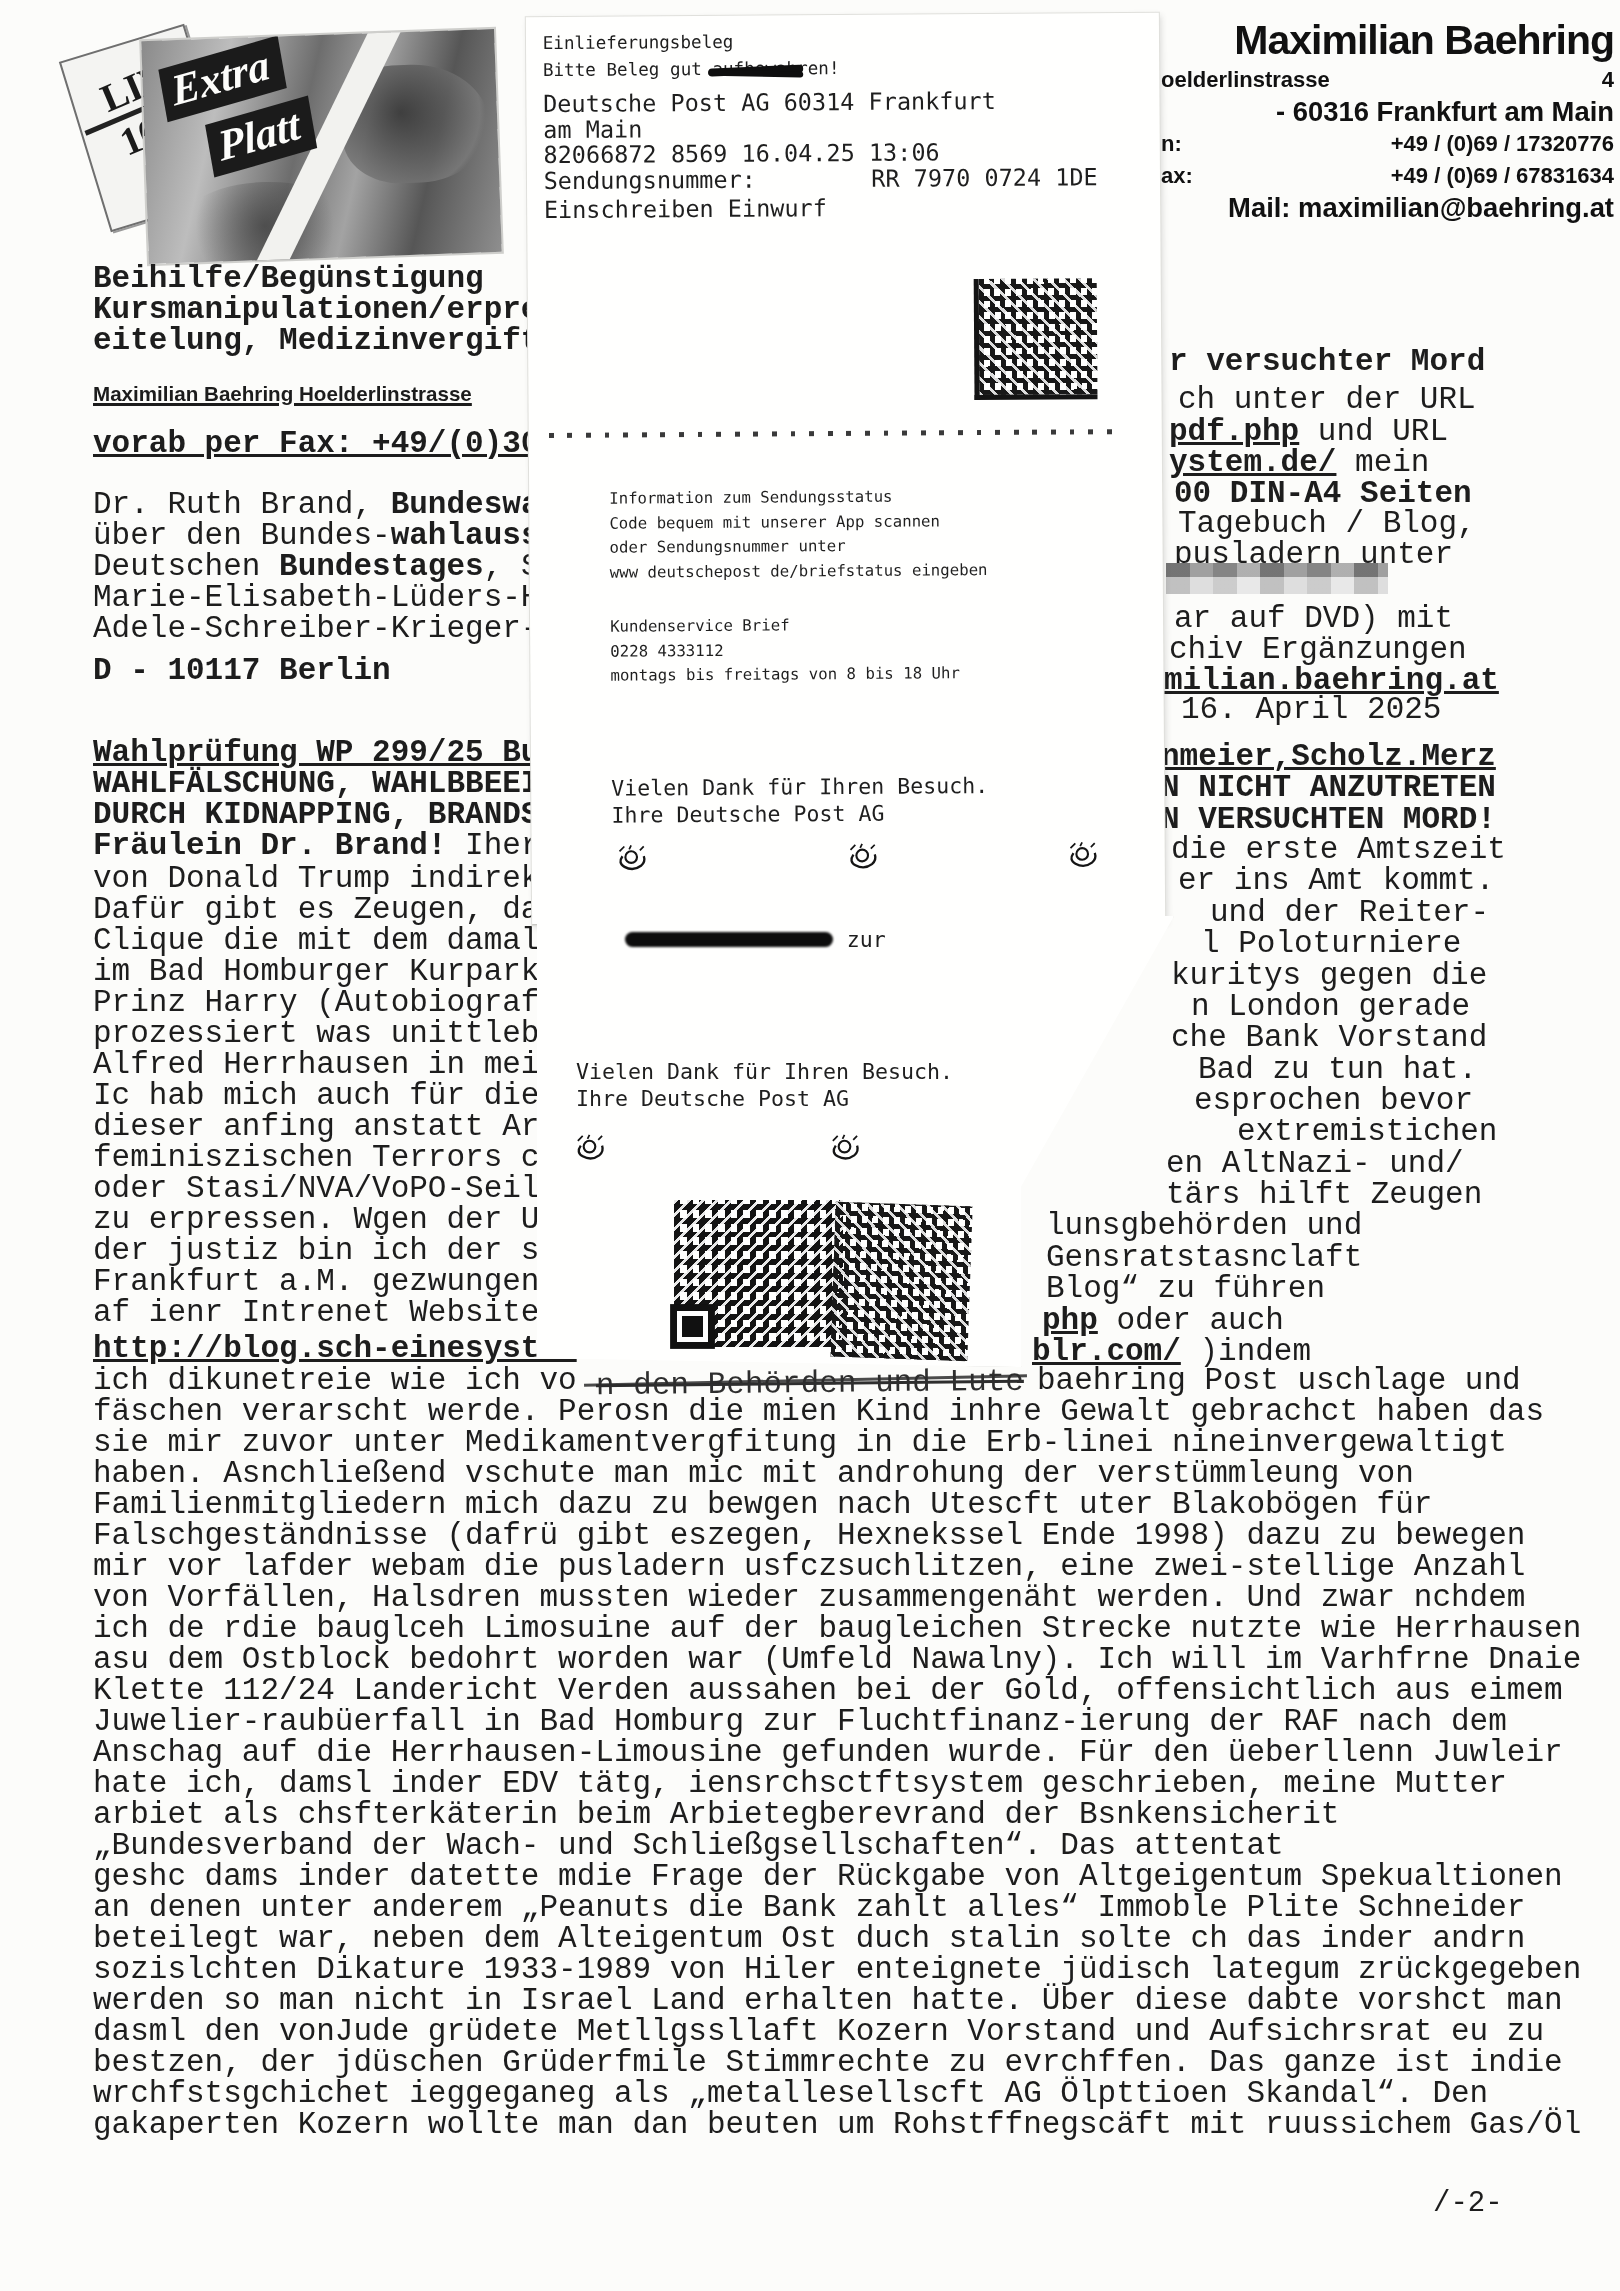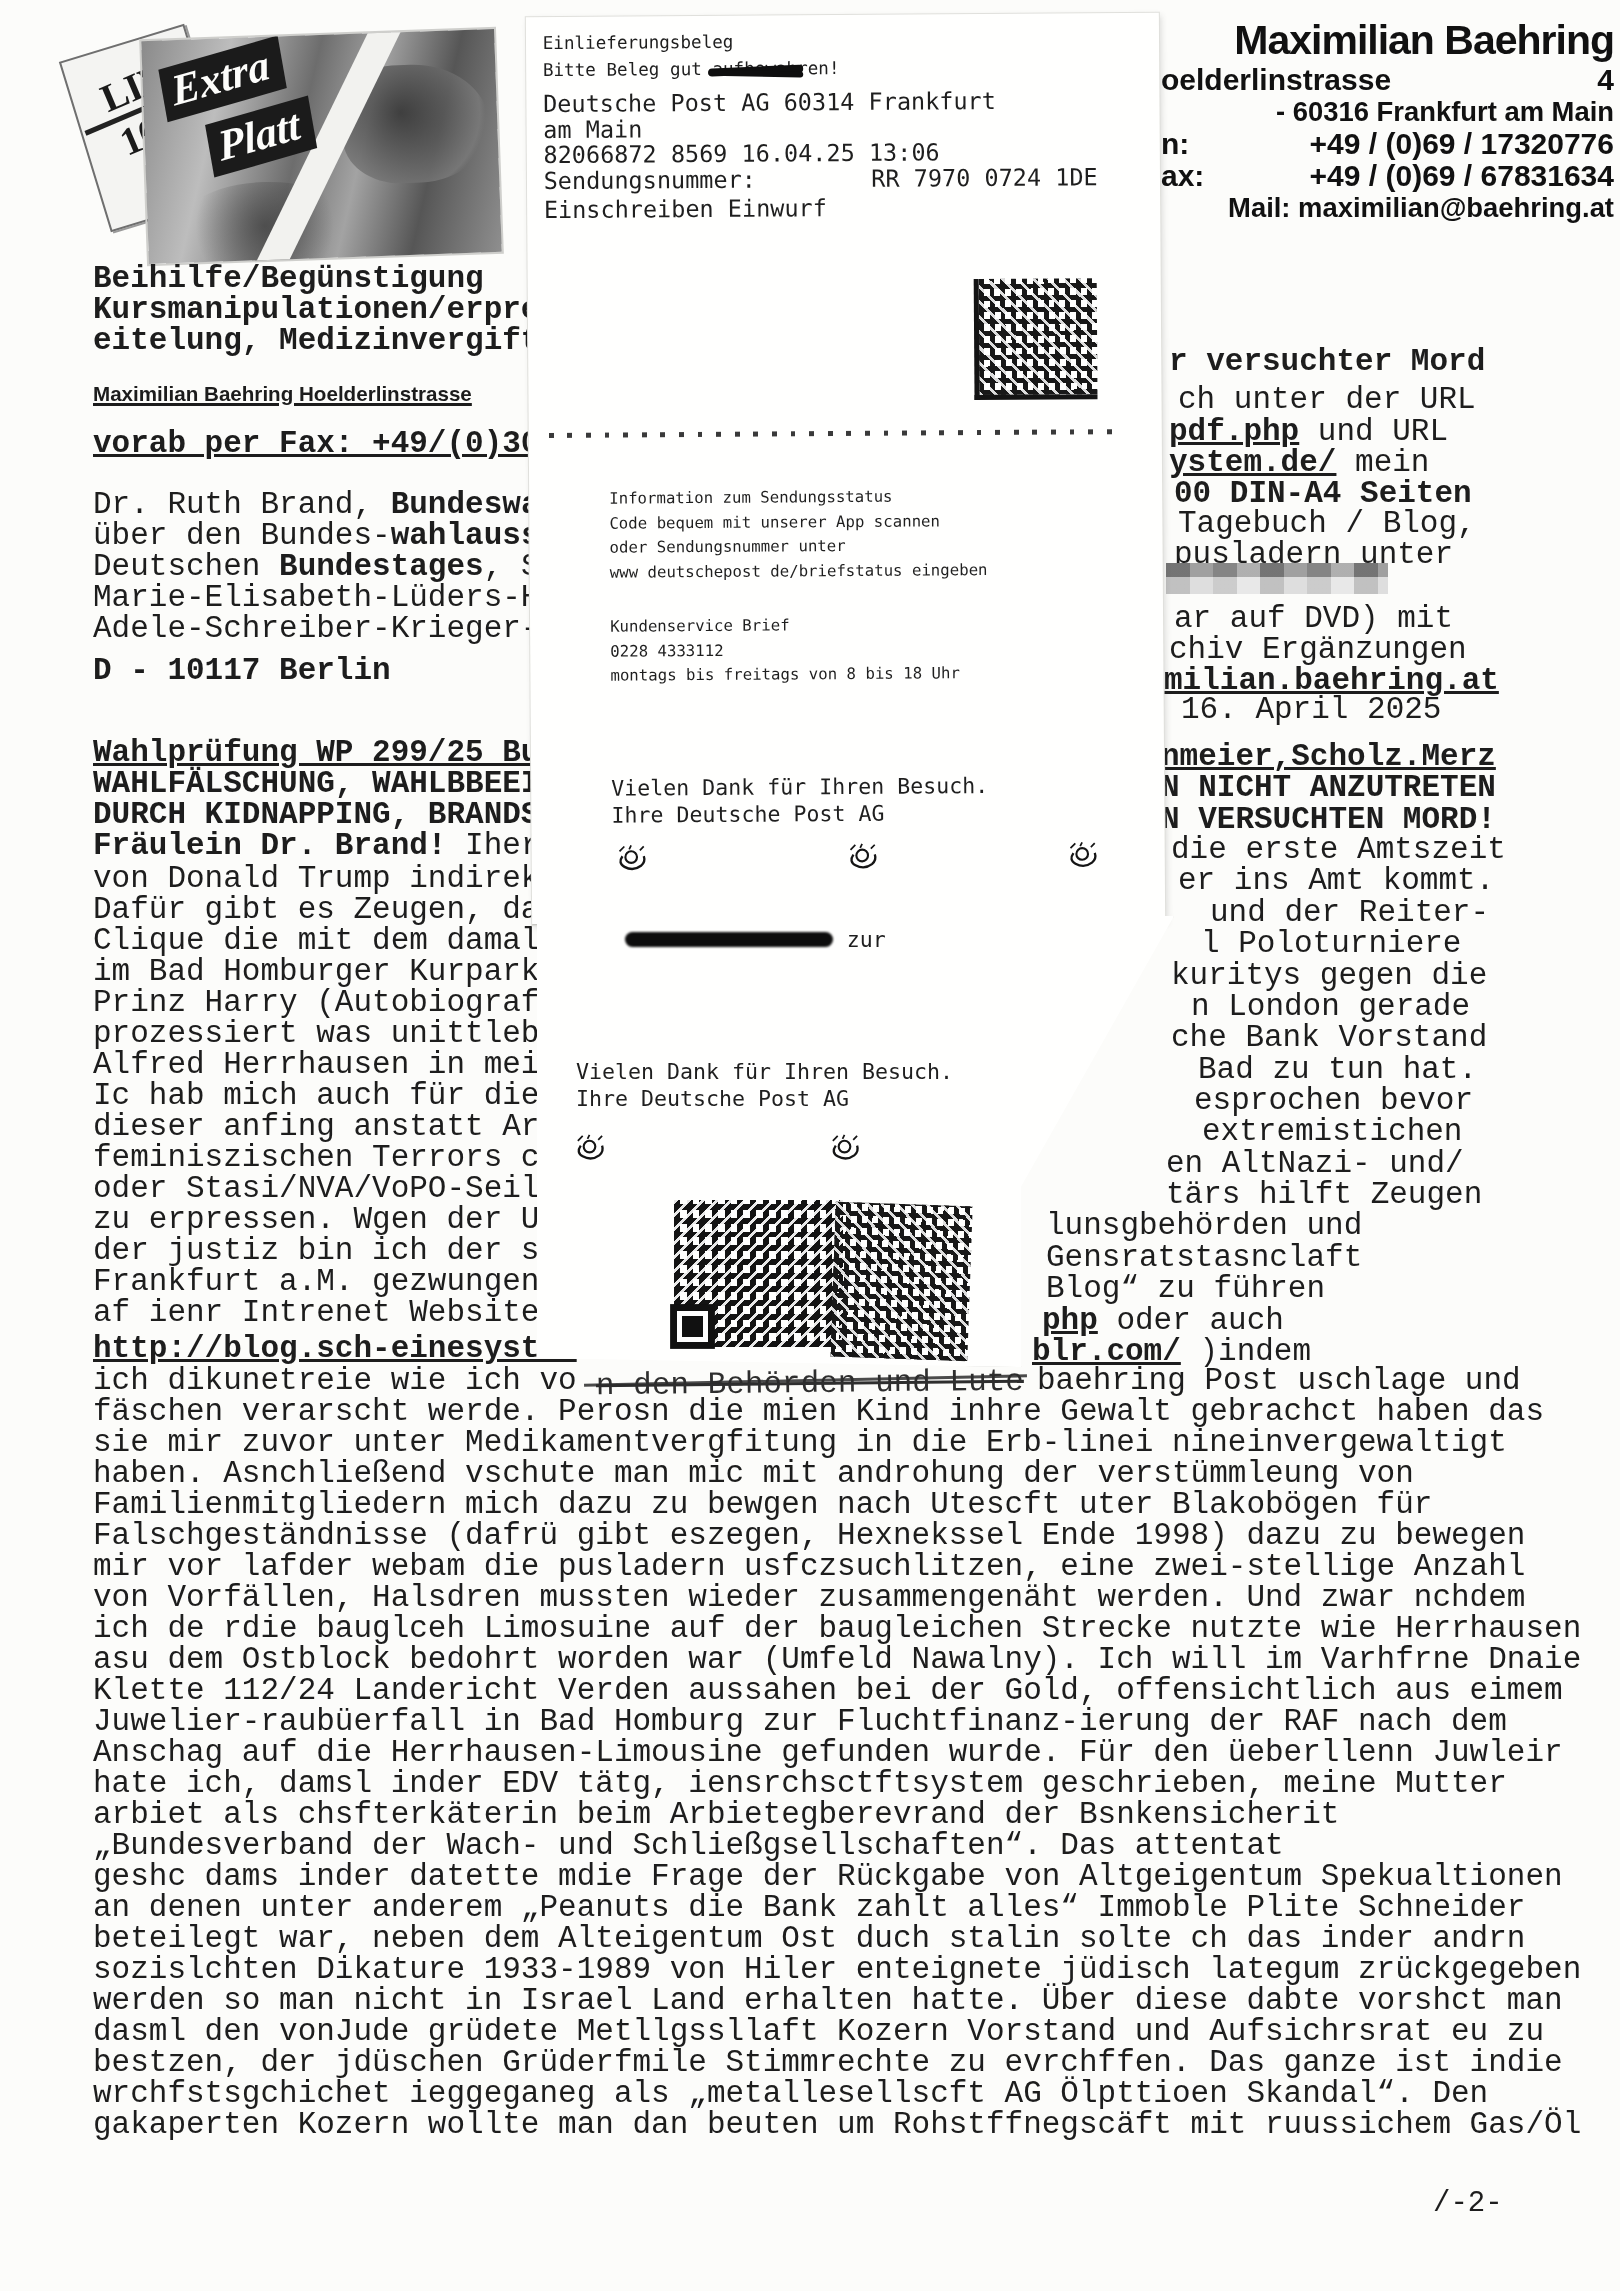--- a/index.html
+++ b/index.html
@@ -7,21 +7,21 @@
         font-family:"Liberation Mono",monospace;color:#1c1c1c;}
   .abs{position:absolute;}
   .mono{font-family:"Liberation Mono","DejaVu Sans Mono",monospace;font-size:31px;line-height:31px;color:#1d1d1d;}
   .sans{font-family:"Liberation Sans","DejaVu Sans",sans-serif;}
   .b{font-weight:bold;}
   .u{text-decoration:underline;text-decoration-thickness:2.9px;}
   .pre{white-space:pre-line;}
   
   .lh{left:1161px;top:17.6px;width:453px;text-align:right;color:#111;}
   .lh-name{font-size:41px;font-weight:bold;line-height:45px;letter-spacing:-1px;}
-  .lh-row{display:flex;justify-content:space-between;font-size:30px;font-weight:bold;line-height:30px;margin-top:2px;}
+  .lh-row{display:flex;justify-content:space-between;font-size:22px;font-weight:bold;line-height:30px;margin-top:2px;}
   .lh-line{font-size:27.4px;font-weight:bold;line-height:30px;margin-top:2px;}
   
   .collage{left:76px;top:25.5px;width:431px;height:245px;}
   .clipA{position:absolute;left:5.9px;top:13.7px;width:127px;height:174px;background:#f4f4f2;
          border:2.9px solid #6f6f6f;transform:rotate(-17deg);box-shadow:2px 2px 0 #999;overflow:hidden;}
   .clipA-t1,.clipA-t2{font-family:"Liberation Serif",serif;font-weight:900;font-size:39px;line-height:43px;
          color:#1a1a1a;text-align:center;transform:rotate(-6deg);}
   .clipA-t1{margin-top:21.6px;border-bottom:5.9px solid #222;}
   .clipB{position:absolute;left:69px;top:9.8px;width:353px;height:223px;transform:rotate(-2deg);
          background:linear-gradient(105deg,#8a8a8a,#bdbdbd 22%,#6d6d6d 44%,#a3a3a3 60%,#565656 78%,#8f8f8f);
@@ -181,21 +181,21 @@
   <div class="rf b" style="top:804px;left:1161px;"><span class="lnk"></span><span>N VERSUCHTEN MORD!</span></div>
   <div class="rf" style="top:834px;left:1171px;"><span class="lnk"></span><span>die erste Amtszeit</span></div>
   <div class="rf" style="top:865px;left:1178px;"><span class="lnk"></span><span>er ins Amt kommt.</span></div>
   <div class="rf" style="top:897px;left:1210px;"><span class="lnk"></span><span>und der Reiter-</span></div>
   <div class="rf" style="top:928px;left:1201px;"><span class="lnk"></span><span>l Poloturniere</span></div>
   <div class="rf" style="top:960px;left:1171px;"><span class="lnk"></span><span>kuritys gegen die</span></div>
   <div class="rf" style="top:991px;left:1191px;"><span class="lnk"></span><span>n London gerade</span></div>
   <div class="rf" style="top:1022px;left:1171px;"><span class="lnk"></span><span>che Bank Vorstand</span></div>
   <div class="rf" style="top:1054px;left:1198px;"><span class="lnk"></span><span>Bad zu tun hat.</span></div>
   <div class="rf" style="top:1085px;left:1194px;"><span class="lnk"></span><span>esprochen bevor</span></div>
-  <div class="rf" style="top:1116px;left:1202px;"><span class="lnk"></span><span>extremistichen</span></div>
+  <div class="rf" style="top:1116px;left:1237px;"><span class="lnk"></span><span>extremistichen</span></div>
   <div class="rf" style="top:1148px;left:1166px;"><span class="lnk"></span><span>en AltNazi- und/</span></div>
   <div class="rf" style="top:1179px;left:1166px;"><span class="lnk"></span><span>tärs hilft Zeugen</span></div>
   <div class="rf" style="top:1210px;left:1046px;"><span class="lnk"></span><span>lunsgbehörden und</span></div>
   <div class="rf" style="top:1242px;left:1046px;"><span class="lnk"></span><span>Gensratstasnclaft</span></div>
   <div class="rf" style="top:1273px;left:1046px;"><span class="lnk"></span><span>Blog“ zu führen</span></div>
   <div class="rf" style="top:1305px;left:1042px;"><span class="lnk">php</span><span> oder auch</span></div>
   <div class="rf" style="top:1336px;left:1032px;"><span class="lnk">blr.com/</span><span> )indem</span></div>
 
   <div class="abs mono pre" style="left:93px;top:1396px;">fäschen verarscht werde. Perosn die mien Kind inhre Gewalt gebrachct haben das
 sie mir zuvor unter Medikamentvergfitung in die Erb-linei nineinvergewaltigt

